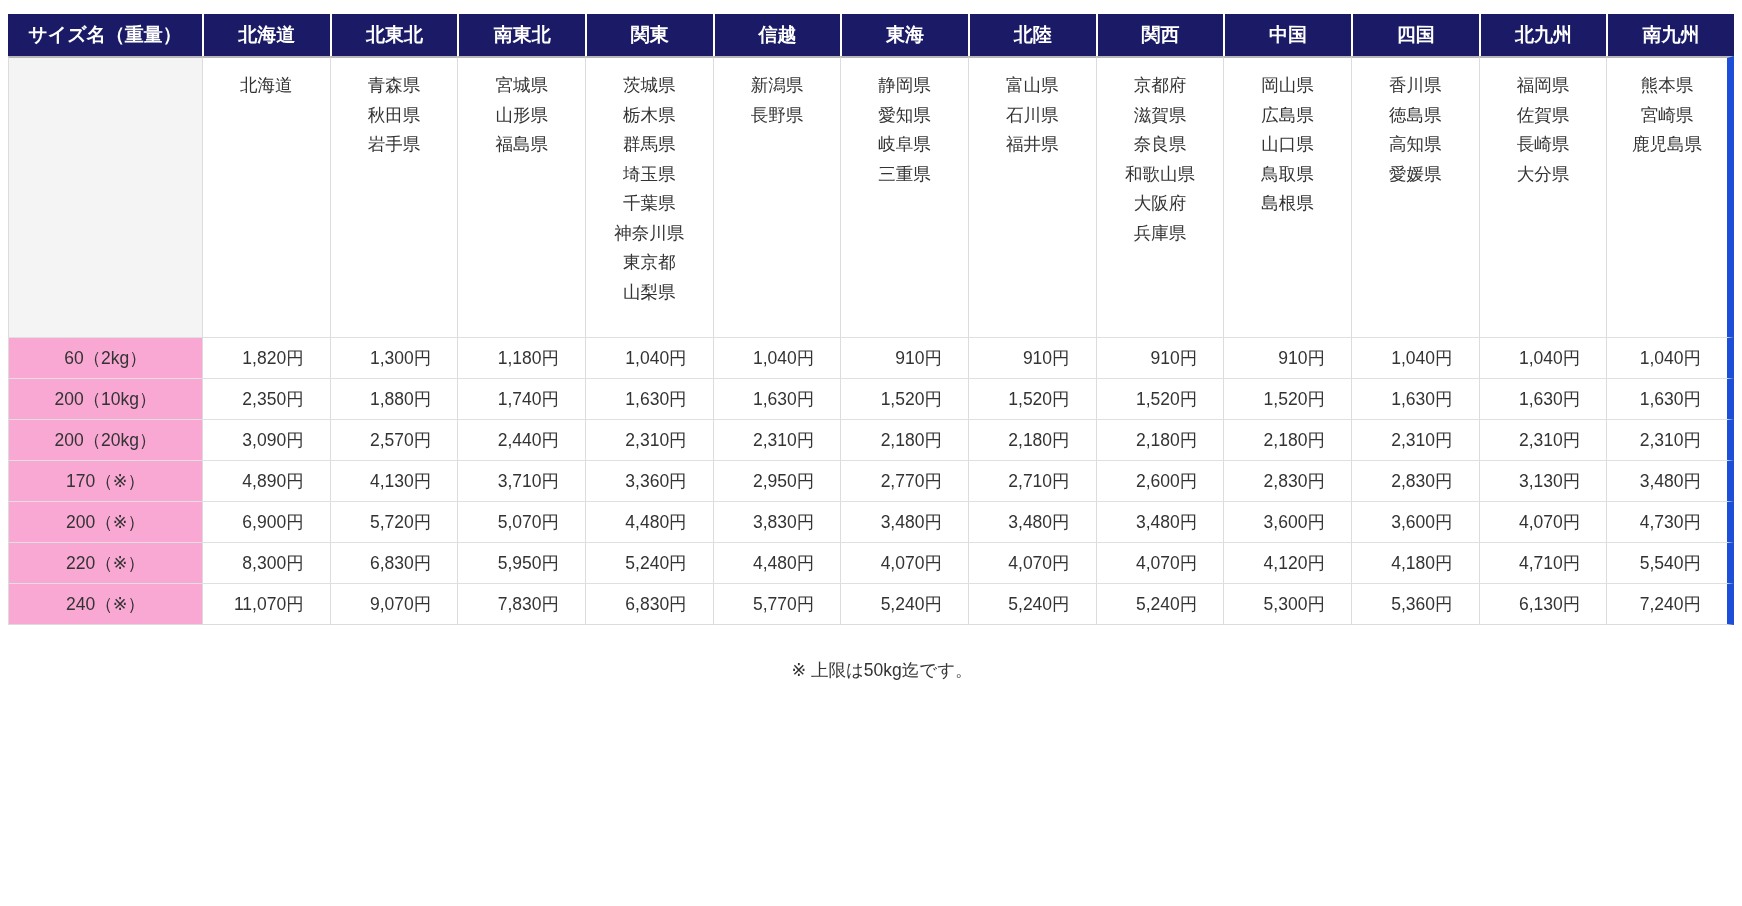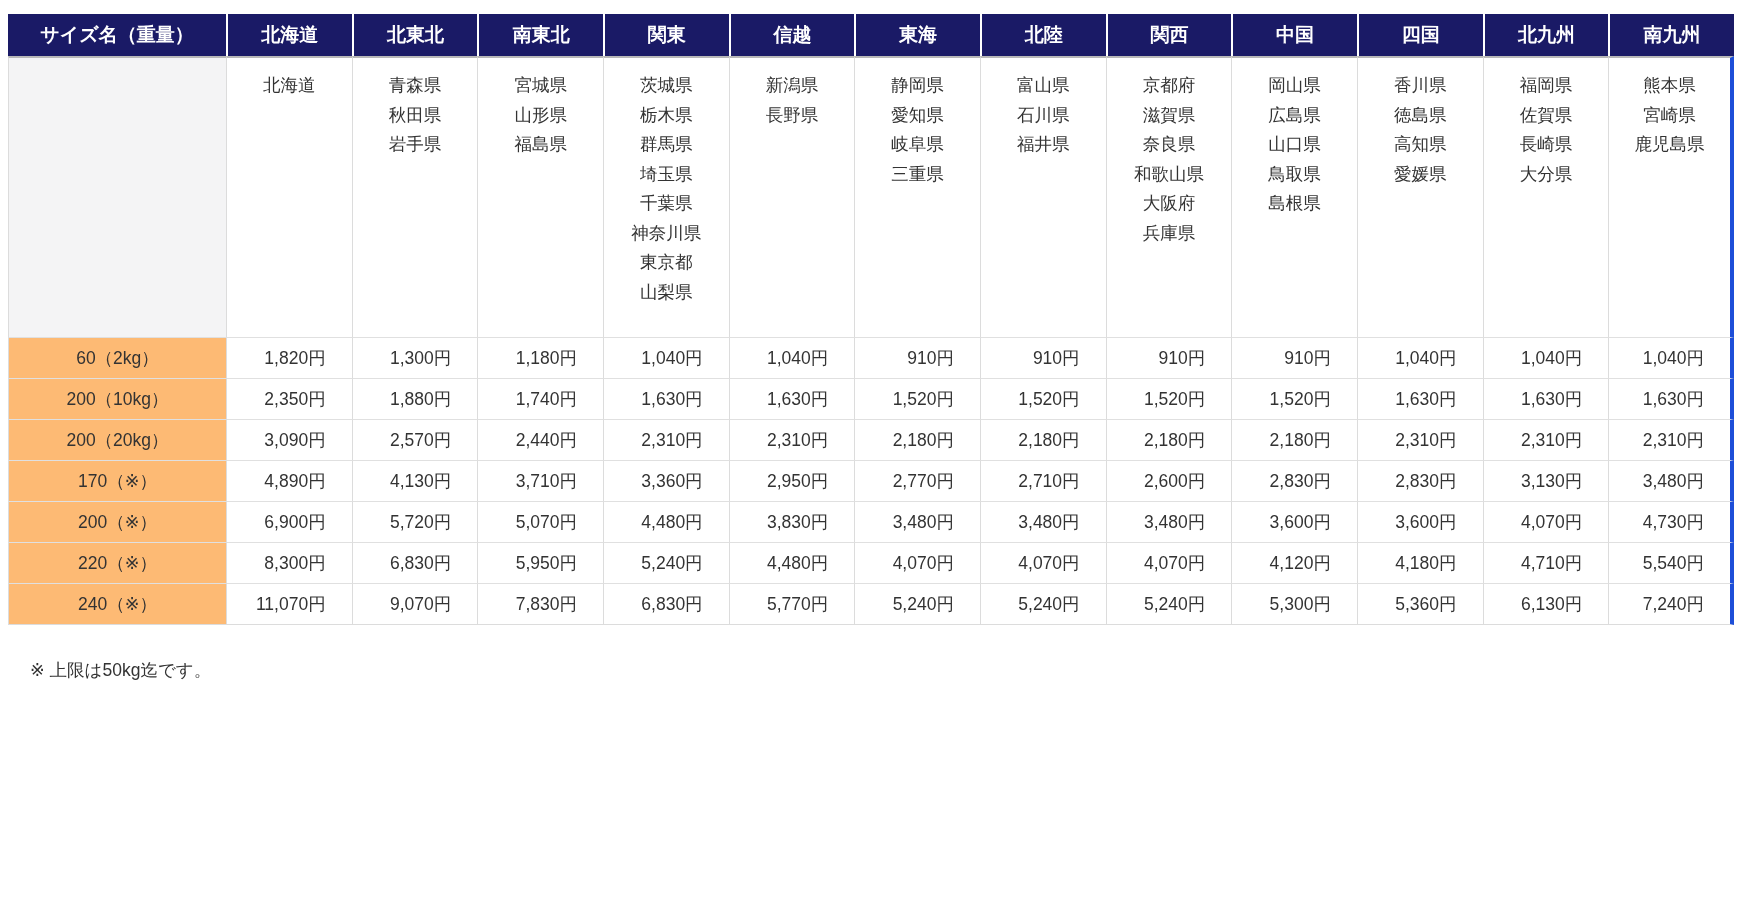--- a/index.html
+++ b/index.html
@@ -19,37 +19,37 @@
     border-spacing: 0;
     width: 100%;
     table-layout: fixed;
   }
   table.rates-table th {
     background: #1a1a66;
     color: #ffffff;
     font-size: 19px;
     font-weight: bold;
     text-align: center;
-    padding: 9px 16px;
+    padding: 9px 4px;
     line-height: 24px;
     border-left: 2px solid #ffffff;
     overflow: hidden;
     white-space: nowrap;
   }
   table.rates-table th:first-child {
     border-left: none;
     width: 186px;
   }
   table.rates-table td {
     font-size: 17.5px;
     border-left: 1px solid #dcdcdc;
     overflow: hidden;
   }
   table.rates-table td:last-child {
-    border-right: 4px solid #1d4ed8;
+    border-right: 7px solid #1d4ed8;
   }
   tr.pref-row td {
     vertical-align: top;
     text-align: center;
     padding: 13px 4px 30px 4px;
     line-height: 29.5px;
     border-top: 2px solid #b8b8b8;
     background: #ffffff;
   }
   tr.pref-row td.size-col {
@@ -58,30 +58,31 @@
   tr.data-row td {
     border-top: 1px solid #e0e0e0;
     text-align: right;
     padding: 10px 26px 10px 4px;
     line-height: 20px;
     white-space: nowrap;
     background: #ffffff;
   }
   tr.data-row td.size-col {
     text-align: center;
-    background: #fdba74;
+    background: #f9a8d4;
     padding: 10px 4px;
   }
   tbody tr:last-child td {
     border-bottom: 1px solid #dcdcdc;
   }
   .note {
     margin: 33px 0 0 22px;
     font-size: 17.5px;
     color: #333333;
+    text-align: center;
   }
 </style>
 </head>
 <body>
 
 <div class="page">
   <table class="rates-table">
     <thead>
       <tr id="header-row">
         <th>サイズ名（重量）</th>

